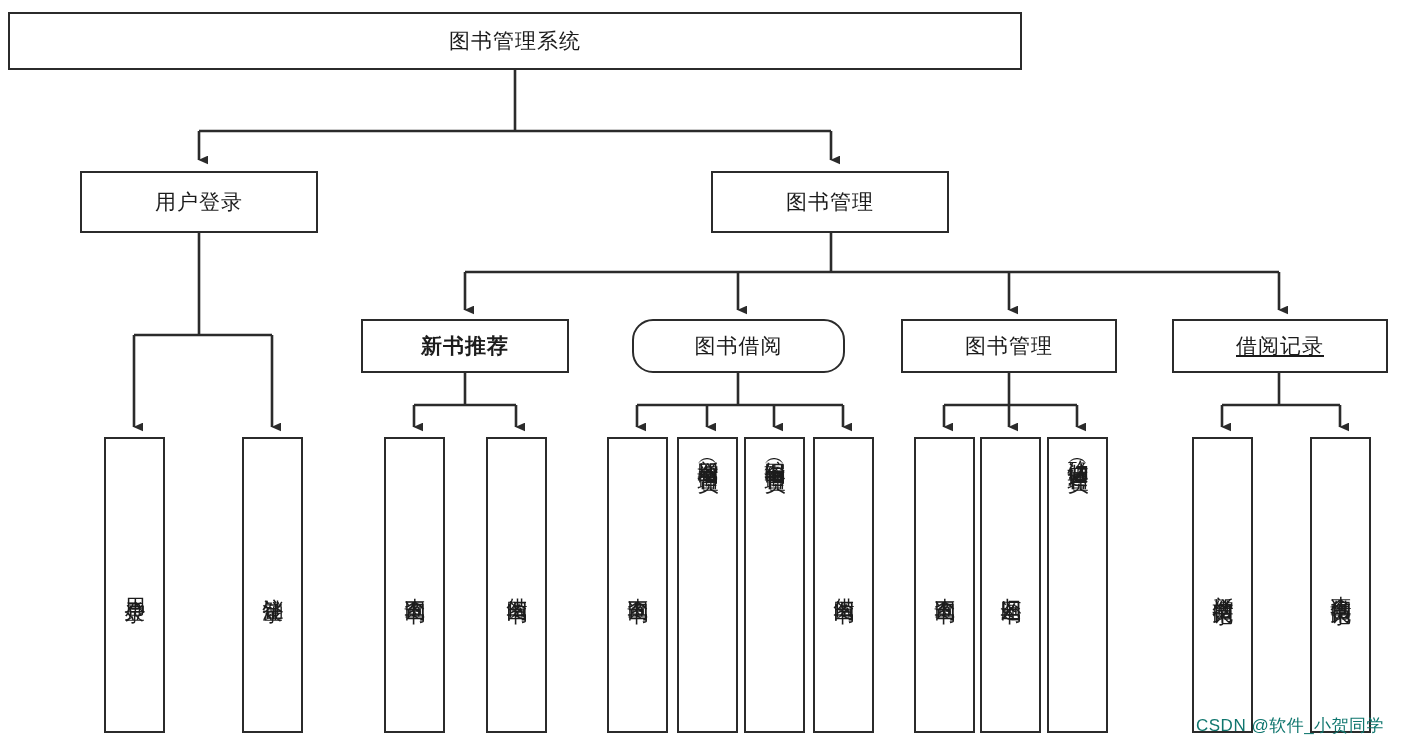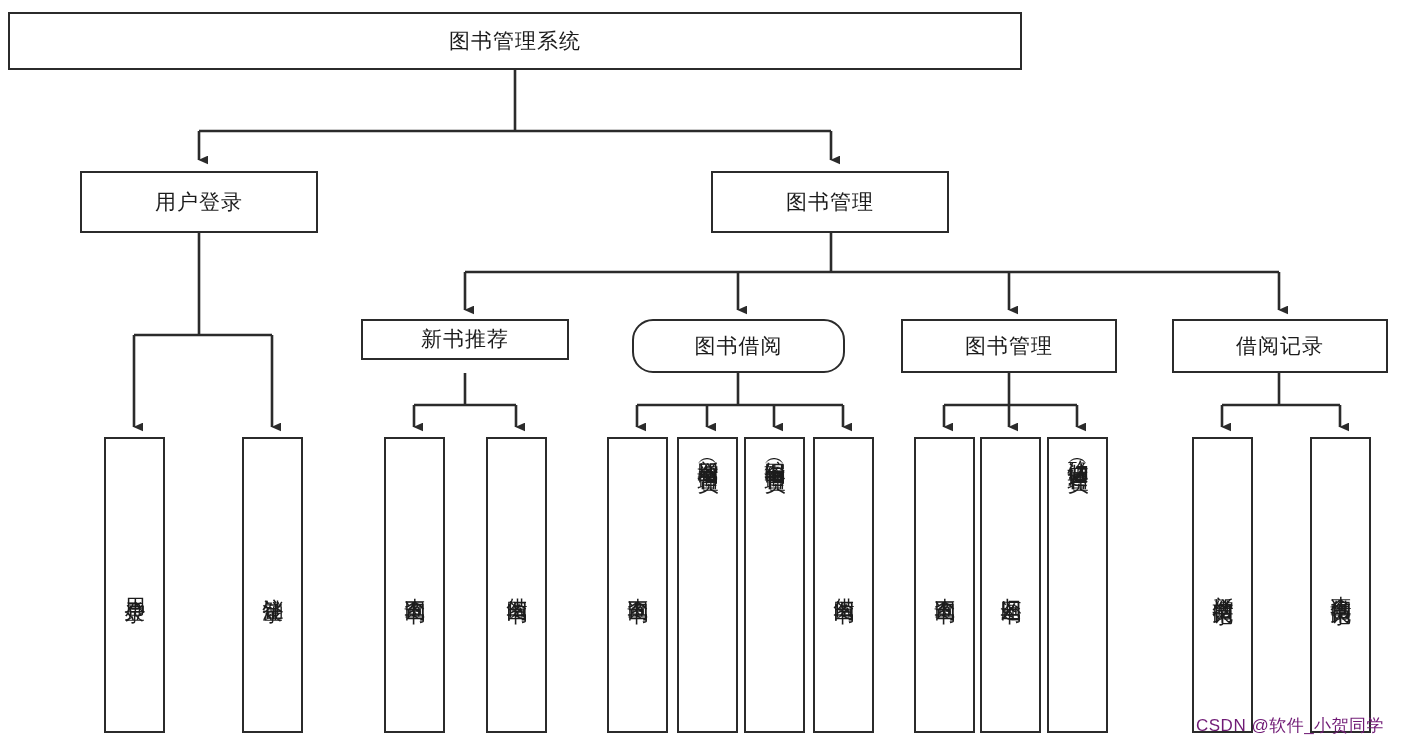--- a/index.html
+++ b/index.html
@@ -58,21 +58,21 @@
     color: #1c1c1c;
     writing-mode: vertical-rl;
     text-orientation: upright;
     letter-spacing: 2px;
     white-space: nowrap;
     text-align: left;
   }
   .watermark {
     position: absolute;
     font-size: 17px;
-    color: #701a75;
+    color: #0f766e;
     letter-spacing: 0.5px;
     white-space: nowrap;
     user-select: none;
   }
 </style>
 </head>
 <body>
 
 <div id="canvas">
 
@@ -130,30 +130,30 @@
     <span class="node-label">图书管理系统</span>
   </div>
 
   <div class="node" style="left:80px; top:171px; width:238px; height:62px;">
     <span class="node-label">用户登录</span>
   </div>
   <div class="node" style="left:711px; top:171px; width:238px; height:62px;">
     <span class="node-label">图书管理</span>
   </div>
 
-  <div class="node" style="left:361px; top:319px; width:208px; height:41px;">
+  <div class="node" style="left:361px; top:319px; width:208px; height:54px;font-weight:bold;">
     <span class="node-label">新书推荐</span>
   </div>
   <div class="node" style="left:632px; top:319px; width:213px; height:54px;border-radius:21px;">
     <span class="node-label">图书借阅</span>
   </div>
   <div class="node" style="left:901px; top:319px; width:216px; height:54px;">
     <span class="node-label">图书管理</span>
   </div>
-  <div class="node" style="left:1172px; top:319px; width:216px; height:54px;">
+  <div class="node" style="left:1172px; top:319px; width:216px; height:54px;text-decoration:underline;">
     <span class="node-label">借阅记录</span>
   </div>
 
   <div class="node leaf centered" style="left:104px; top:437px; width:61px; height:296px;">
     <span class="leaf-label">用户登录</span>
   </div>
   <div class="node leaf centered" style="left:242px; top:437px; width:61px; height:296px;">
     <span class="leaf-label">注销登录</span>
   </div>
 

